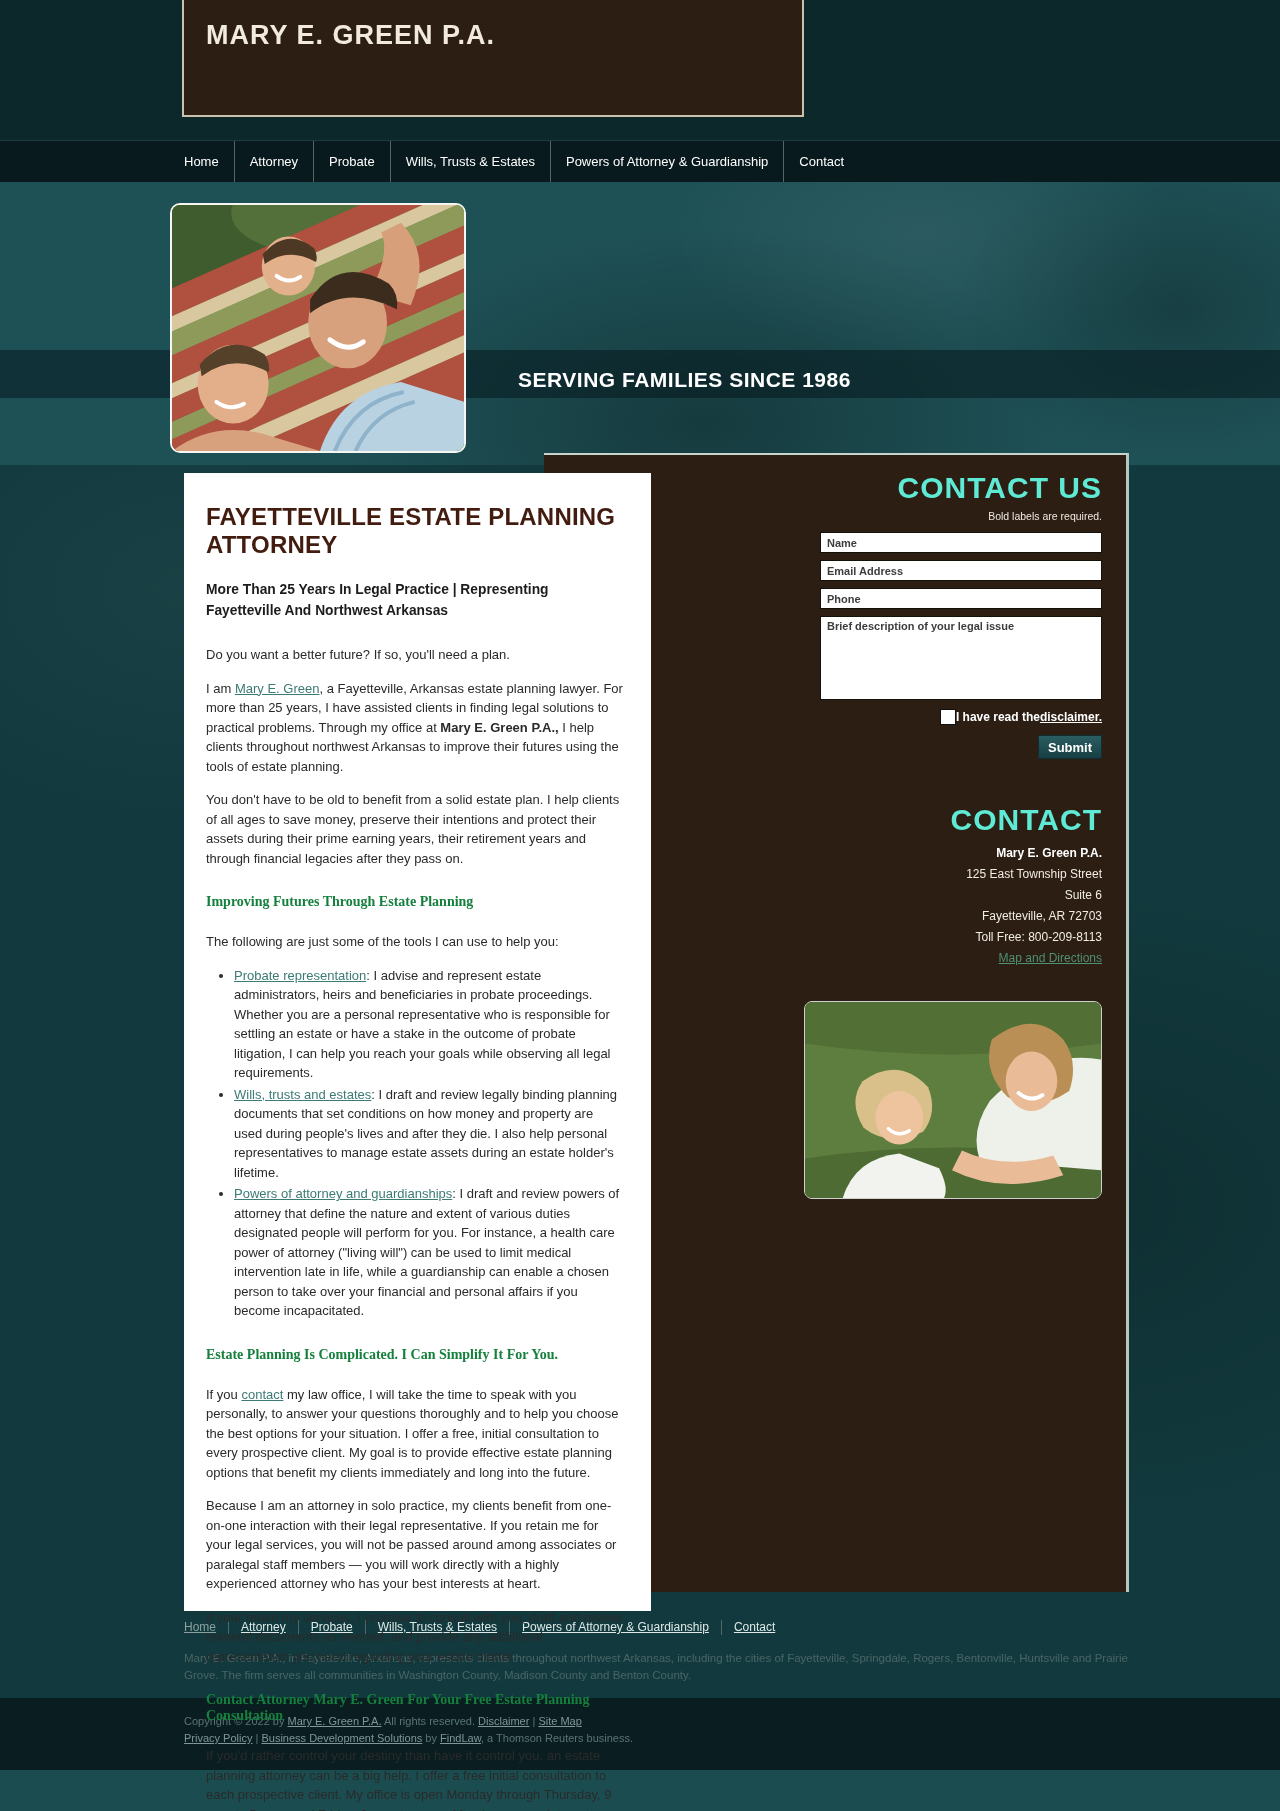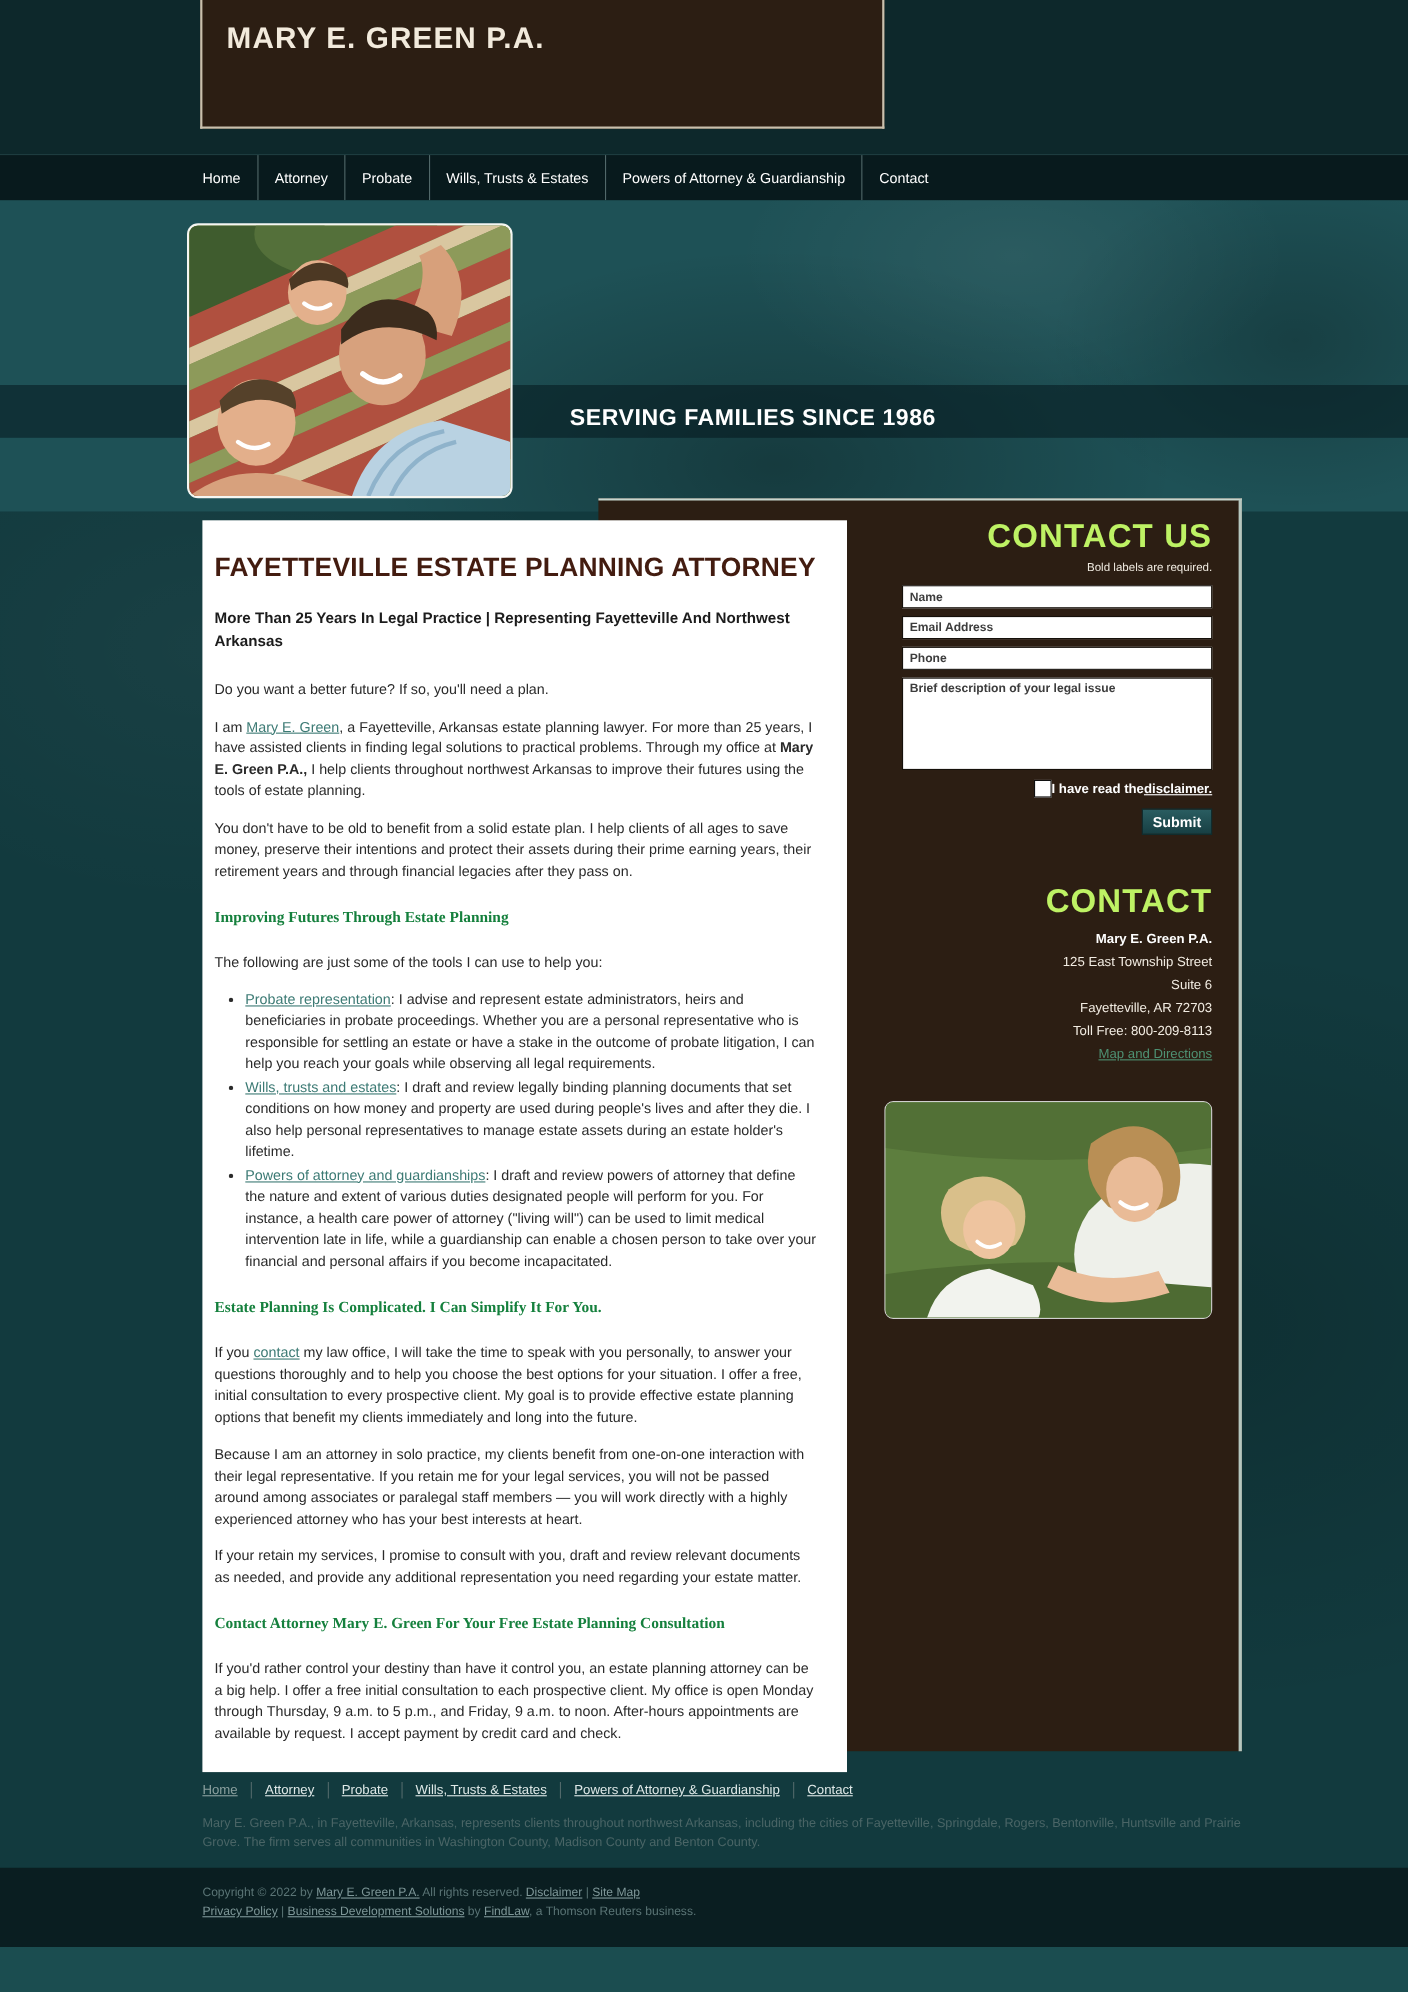--- a/index.html
+++ b/index.html
@@ -37,43 +37,43 @@
      background:rgba(4,22,26,.52);}
   .hero-tagline{color:#ffffff;font-size:21px;font-weight:bold;letter-spacing:.5px;
      line-height:60px;padding-left:518px;white-space:nowrap;}
   .hero-photo{position:absolute;left:170px;top:203px;width:296px;height:250px;box-sizing:border-box;
      border:2px solid rgba(255,255,255,.92);border-radius:10px;overflow:hidden;background:#7d8d55;}
   .hero-photo svg, .sidebar-photo svg{display:block;width:100%;height:100%;}
   
   .sidebar{position:absolute;left:544px;top:453px;width:585px;height:1139px;box-sizing:border-box;
      background:#2c1e13;border-top:2px solid #c6d5cd;border-right:3px solid #b6c7bf;
      padding:16px 24px 0 0;z-index:1;}
-  .sb-heading{color:#bef264;font-size:30px;font-weight:bold;letter-spacing:1px;text-align:right;margin:0 0 5px;}
+  .sb-heading{color:#5eead4;font-size:30px;font-weight:bold;letter-spacing:1px;text-align:right;margin:0 0 5px;}
   .required-note{color:#efe9df;font-size:10.5px;text-align:right;margin:0 0 10px;}
   .field{display:block;width:282px;margin:0 0 7px auto;box-sizing:border-box;height:21px;
      background:#fff;border:1px solid #15100a;font-family:"Liberation Sans",sans-serif;
      font-size:11px;color:#333;padding:3px 6px;}
   textarea.field{height:84px;resize:none;}
   .field::placeholder{color:#3d3d3d;font-weight:bold;opacity:1;}
   .disclaimer-row{display:flex;justify-content:flex-end;align-items:center;gap:0;
      color:#ffffff;font-size:12px;font-weight:bold;margin:9px 0 10px;}
   .checkbox{width:14px;height:14px;background:#fff;border:1px solid #101010;cursor:pointer;}
   .disclaimer-link{color:#ffffff;text-decoration:underline;cursor:pointer;}
   .submit-btn{display:block;margin-left:auto;width:64px;height:24px;cursor:pointer;
      background:linear-gradient(#2a5d61,#173f43);color:#fff;font-weight:bold;font-size:13px;
      border:1px solid #0e2e31;font-family:"Liberation Sans",sans-serif;}
   .contact-heading{margin-top:44px;}
   .address{color:#f2ece2;font-size:12px;line-height:21px;text-align:right;margin-top:6px;}
   .address .firm-line{font-weight:bold;color:#ffffff;}
   .map-link{color:#4e9173;text-decoration:underline;cursor:pointer;}
   .sidebar-photo{width:298px;height:198px;margin:32px 0 0 auto;box-sizing:border-box;
      border:1px solid #cfcfcf;border-radius:8px;overflow:hidden;background:#5d7e3e;}
   
-  .white-box{position:absolute;left:184px;top:473px;width:586px;height:1138px;box-sizing:border-box;
-     background:#ffffff;padding:24px 28px 0 11px;z-index:2;}
+  .white-box{position:absolute;left:184px;top:473px;width:467px;height:1138px;box-sizing:border-box;
+     background:#ffffff;padding:24px 28px 0 22px;z-index:2;}
   .white-box h1{font-size:24px;color:#431c10;margin:6px 0 20px;letter-spacing:.2px;}
   .white-box h2{font-size:13.8px;color:#1c1c1c;margin:0 0 24px;line-height:21px;}
   .white-box h3{font-size:14px;color:#15803d;margin:26px 0 22px;font-family:Liberation Serif, serif;}
   .white-box p{font-size:13px;color:#2a2a2a;line-height:19.5px;margin:14px 0;}
   .white-box ul{margin:14px 0 14px 6px;padding-left:22px;}
   .white-box li{font-size:13px;color:#2a2a2a;line-height:19.5px;margin-bottom:2px;}
   .clink{color:#3c7a74;text-decoration:underline;cursor:pointer;}
   .b{font-weight:bold;}
   
   .fnav{position:absolute;left:184px;top:1620px;display:flex;list-style:none;margin:0;padding:0;}

